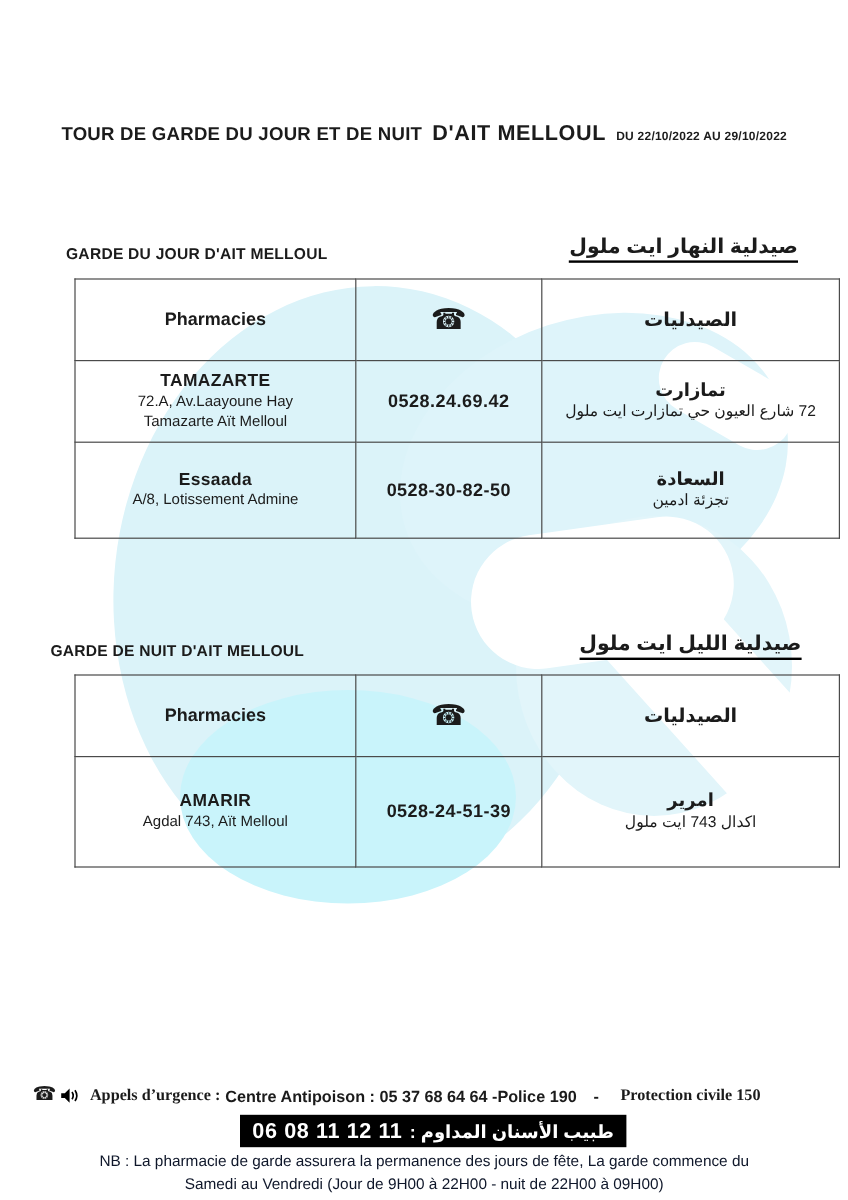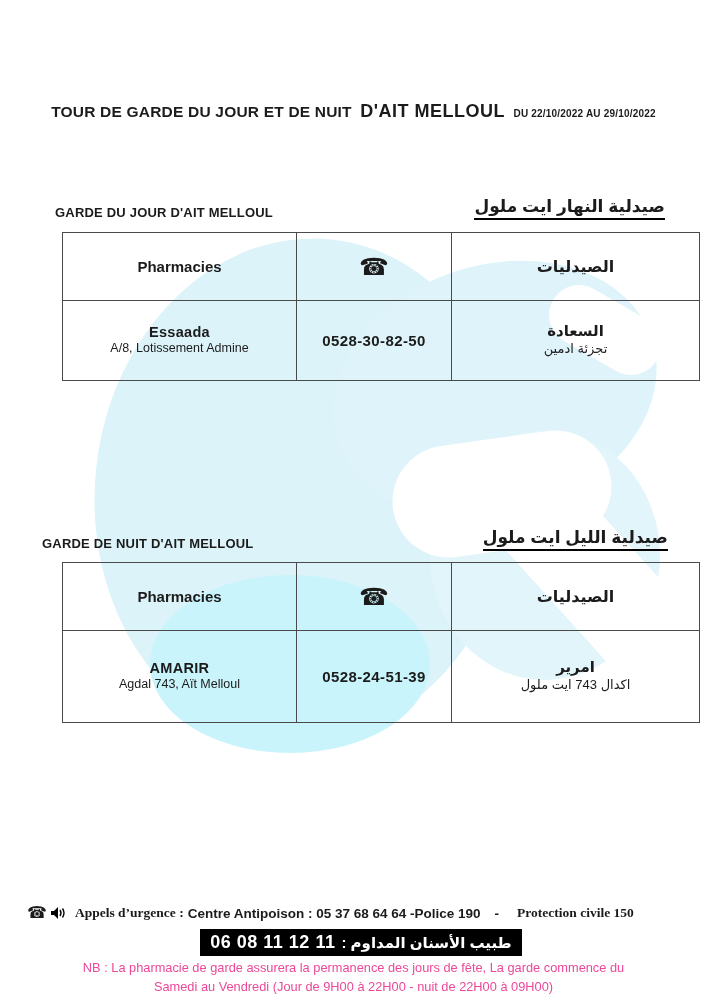--- a/index.html
+++ b/index.html
@@ -51,21 +51,21 @@
   .emergency .phone-glyph{font-size:16px;line-height:1;}
   .em-label{font-family:"Liberation Serif","DejaVu Serif",serif;margin-left:6px;margin-right:4px;}
   .em-antipoison{margin-right:0;}
   .em-police{margin-right:14px;}
   .em-sep{margin-right:18px;}
   .em-civil{font-family:"Liberation Serif","DejaVu Serif",serif;}
   .dentist-bar{position:absolute;top:929px;left:200px;width:322px;height:27px;background:#000;color:#fff;
     display:flex;align-items:center;justify-content:center;direction:rtl;gap:6px;}
   .dentist-bar .d-label{font-size:15px;font-weight:700;}
   .dentist-bar .d-phone{font-size:18px;font-weight:700;direction:ltr;letter-spacing:.5px;}
-  .nb{position:absolute;top:958px;left:0;width:707px;text-align:center;font-size:12.8px;line-height:19px;color:#ec4899;}
+  .nb{position:absolute;top:958px;left:0;width:707px;text-align:center;font-size:12.8px;line-height:19px;color:#0f172a;}
 </style>
 </head>
 <body>
 
 <div class="page">
 
   <div>
     <div class="wm wm-blob1"></div>
     <div class="wm wm-blob2"></div>
     <div class="wm wm-blob3"></div>
@@ -87,20 +87,32 @@
       <span class="sec-fr">GARDE DU JOUR D'AIT MELLOUL</span>
       <span class="sec-ar" dir="rtl">صيدلية النهار ايت ملول</span>
     </div>
 
     <table class="doc-table table-day">
       <tbody>
           <tr class="h68">
         <td class="col-fr hdr-fr">Pharmacies</td>
         <td class="col-ph hdr-ph"><span>☎</span></td>
         <td class="col-ar hdr-ar" dir="rtl">الصيدليات</td>
+      </tr>
+      <tr class="h68">
+        <td>
+          <div class="ph-name">TAMAZARTE</div>
+          <div class="ph-addr">72.A, Av.Laayoune Hay</div>
+          <div class="ph-addr">Tamazarte Aït Melloul</div>
+        </td>
+        <td class="ph-num">0528.24.69.42</td>
+        <td class="ar-cell" dir="rtl">
+          <div class="ar-name">تمازارت</div>
+          <div class="ar-addr">72 شارع العيون حي تمازارت ايت ملول</div>
+        </td>
       </tr>
       <tr class="h80">
         <td>
           <div class="ph-name">Essaada</div>
           <div class="ph-addr">A/8, Lotissement Admine</div>
         </td>
         <td class="ph-num">0528-30-82-50</td>
         <td class="ar-cell" dir="rtl">
           <div class="ar-name">السعادة</div>
           <div class="ar-addr">تجزئة ادمين</div>

